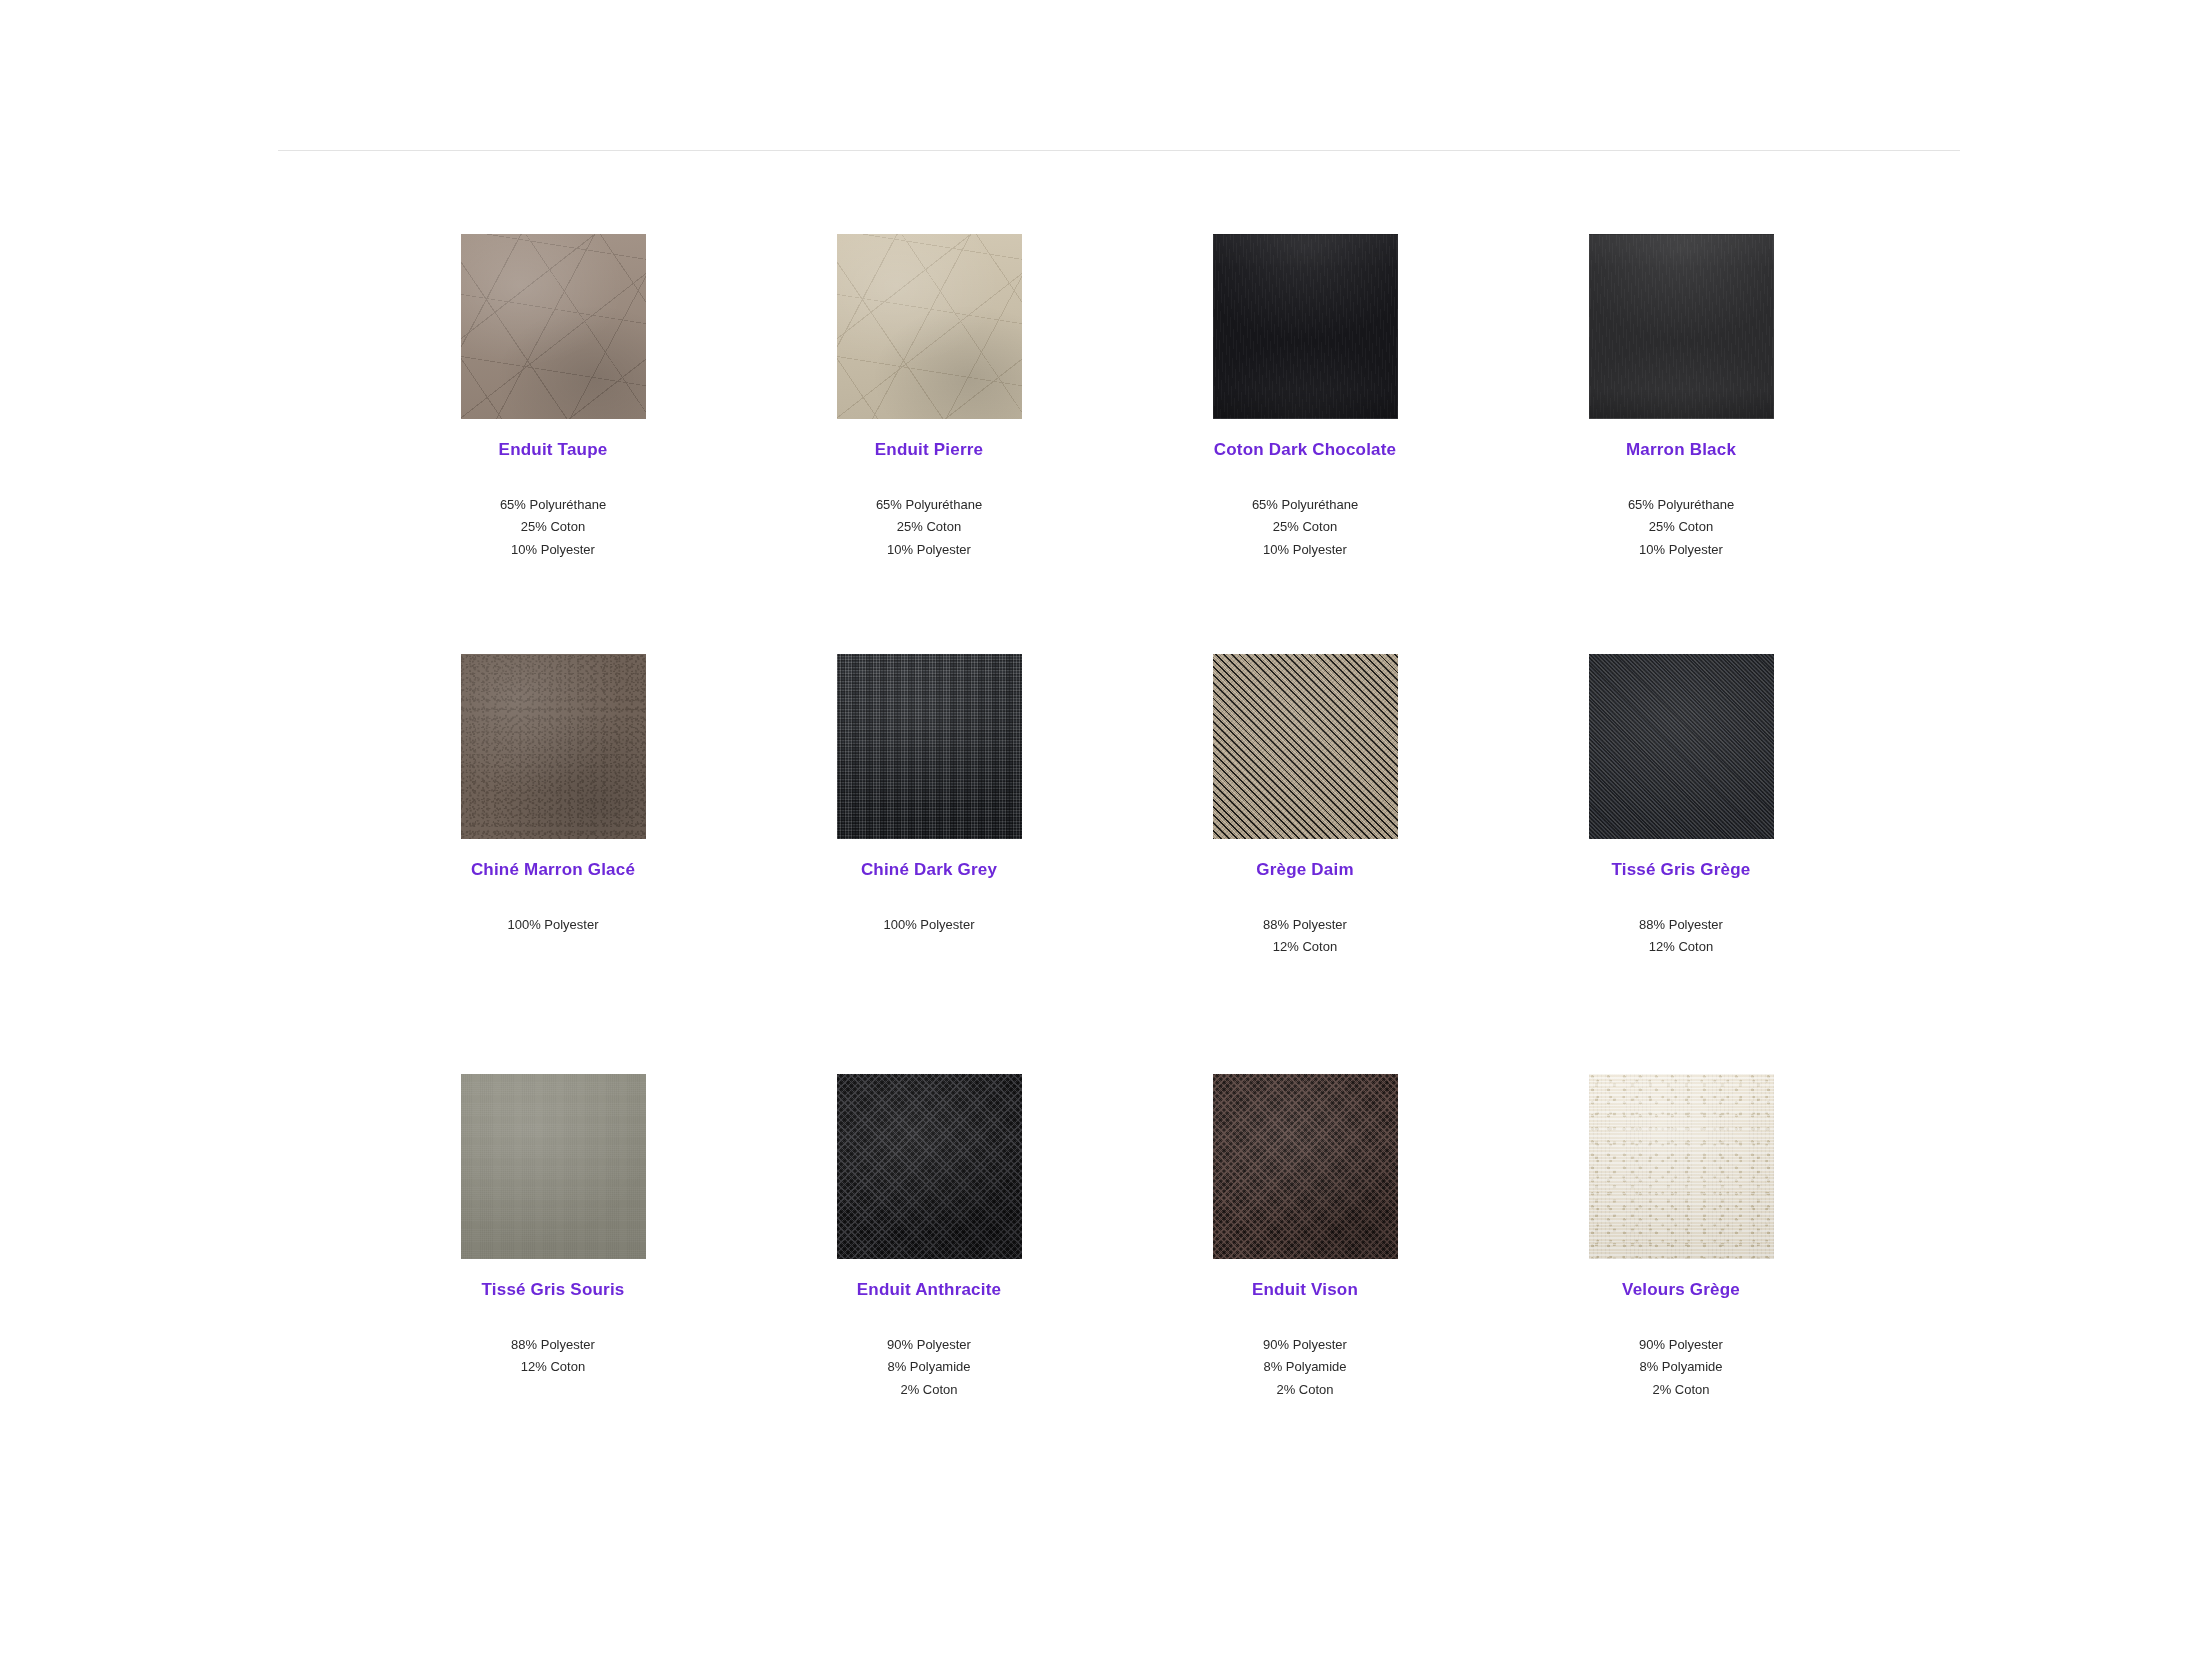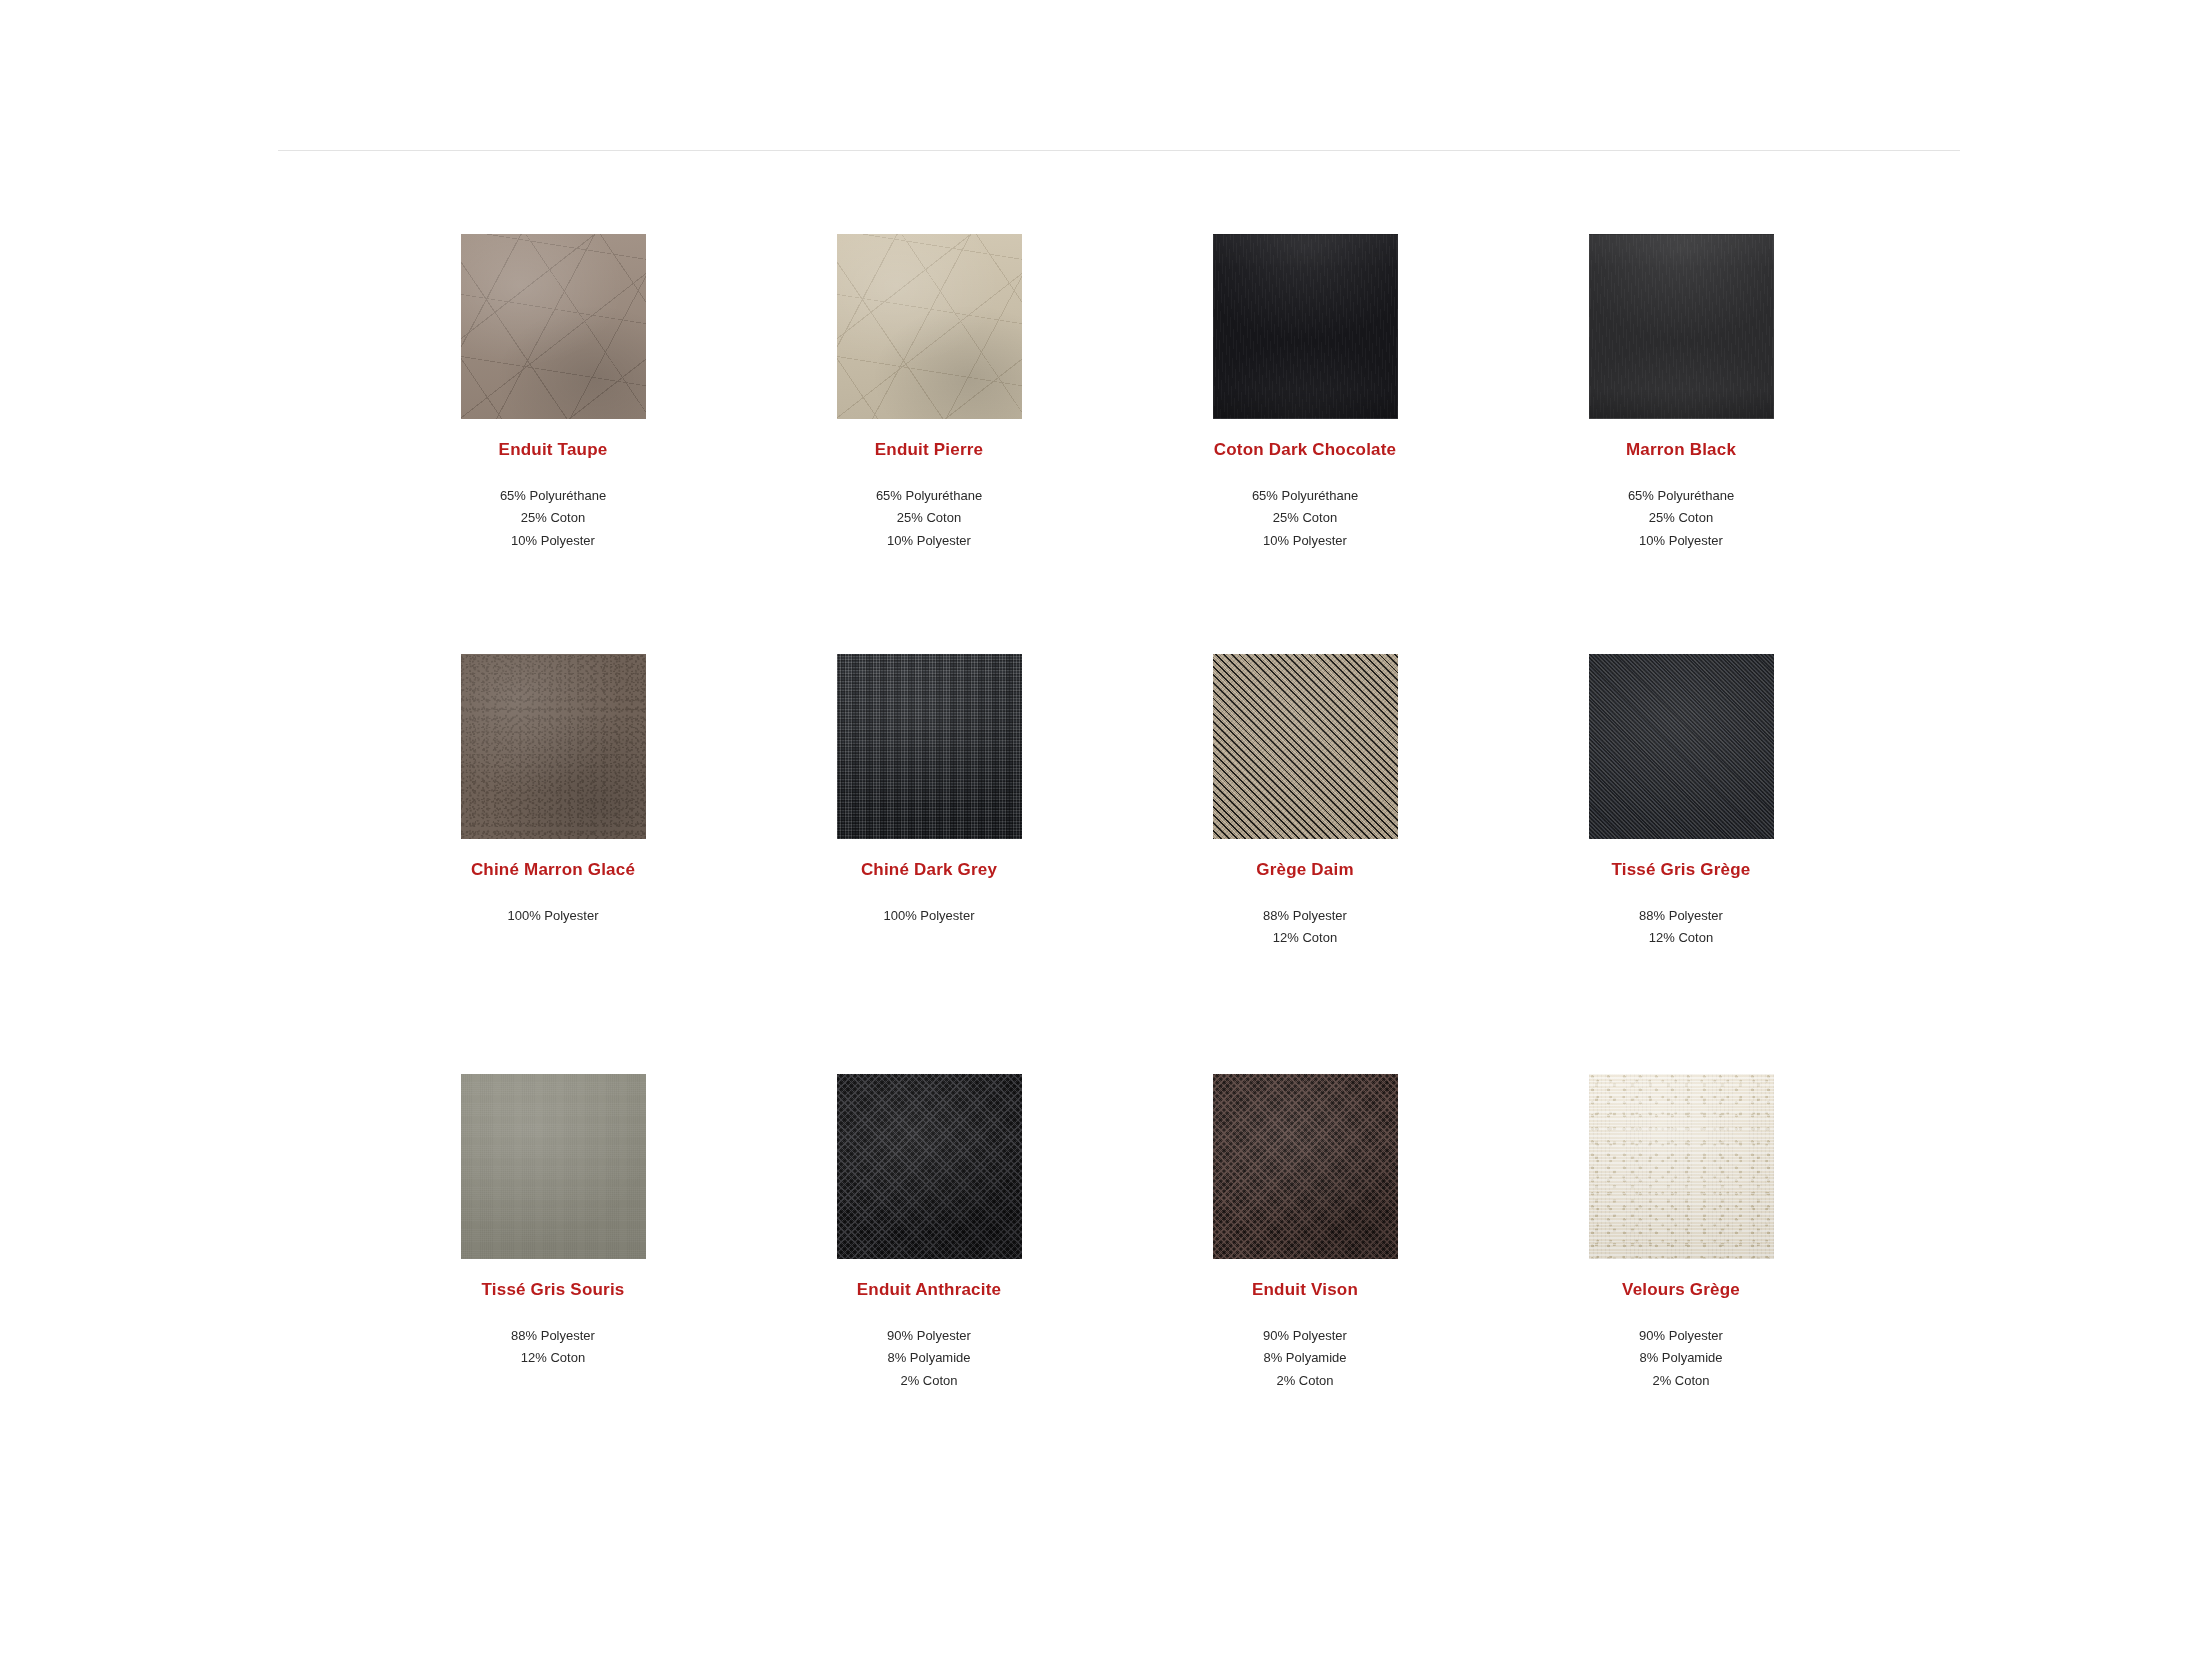--- a/index.html
+++ b/index.html
@@ -50,29 +50,29 @@
     height: 185px;
     flex: none;
     position: relative;
     overflow: hidden;
   }
 
   .swatch-title {
     margin-top: 20.7px;
     font-size: 17px;
     font-weight: bold;
-    color: #b91c1c;
+    color: #6d28d9;
     letter-spacing: 0.2px;
     text-align: center;
     line-height: 1.2;
     white-space: nowrap;
   }
 
   .swatch-comp {
-    margin-top: 25px;
+    margin-top: 34px;
     font-size: 13px;
     color: #2a2a2a;
     text-align: center;
     line-height: 1.72;
     font-weight: 400;
   }
   .swatch-comp .comp-line { display: block; white-space: nowrap; }
 
   
   .tex-enduit {

